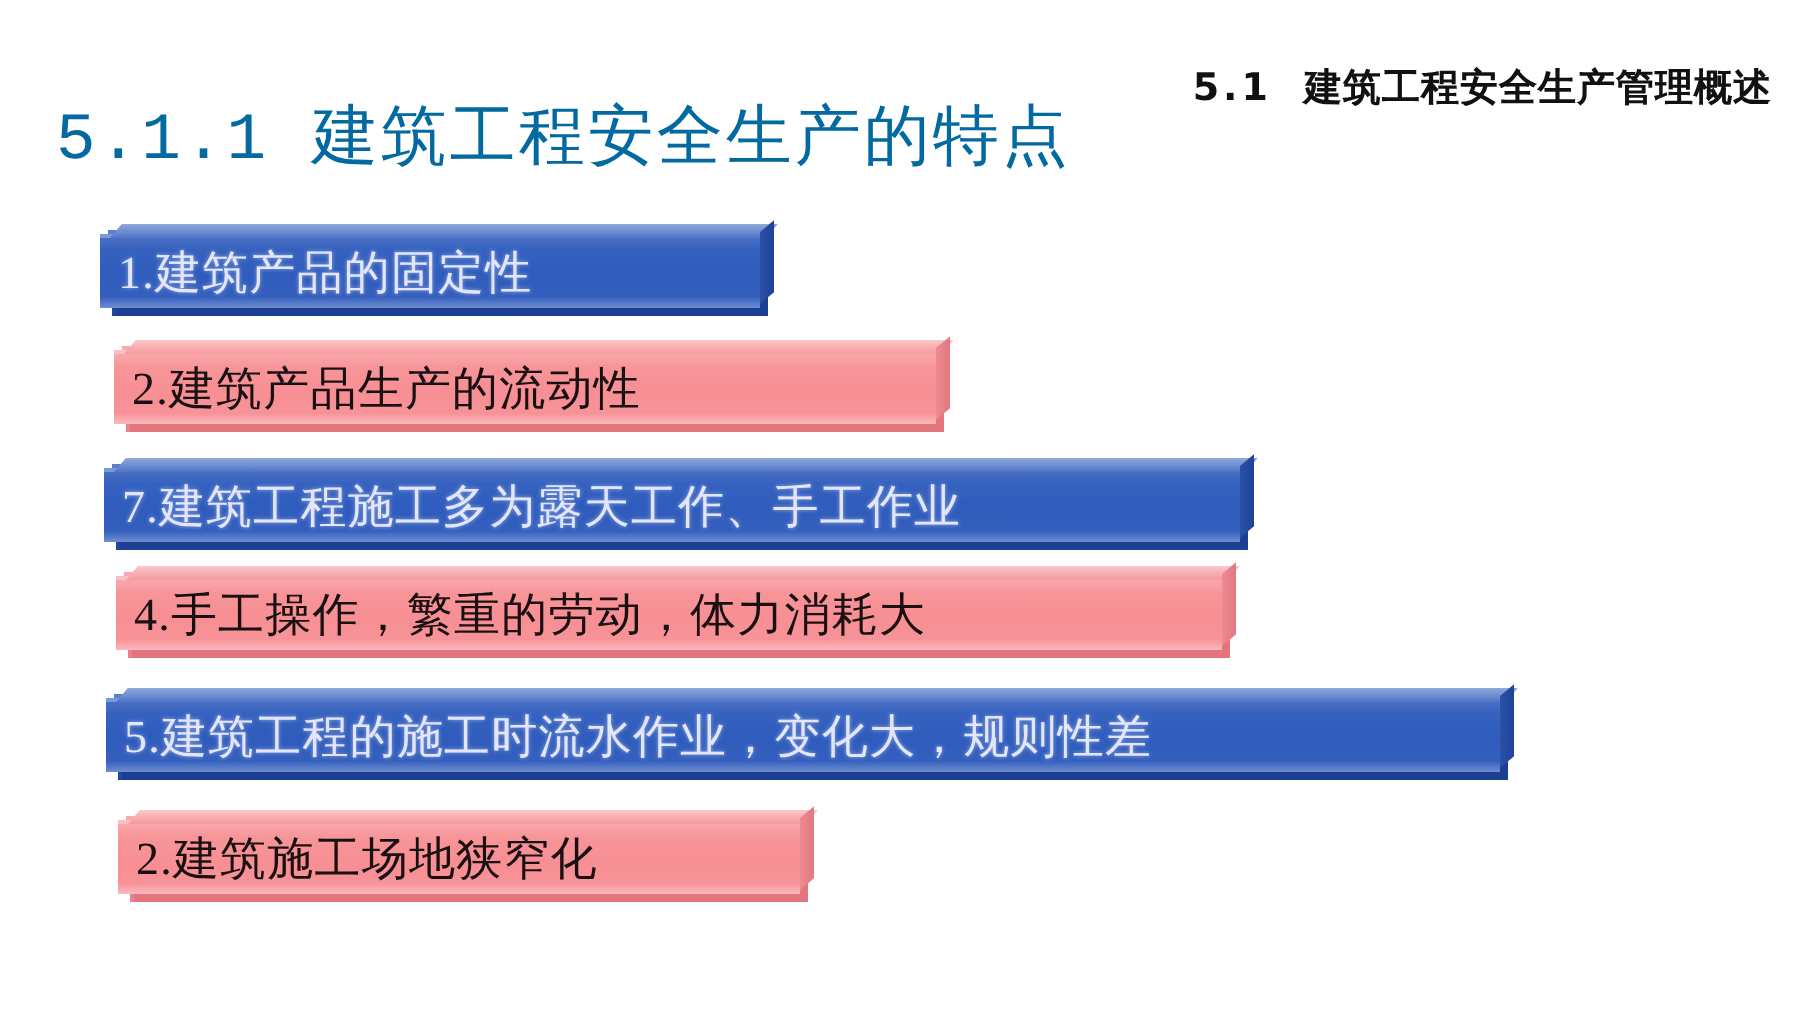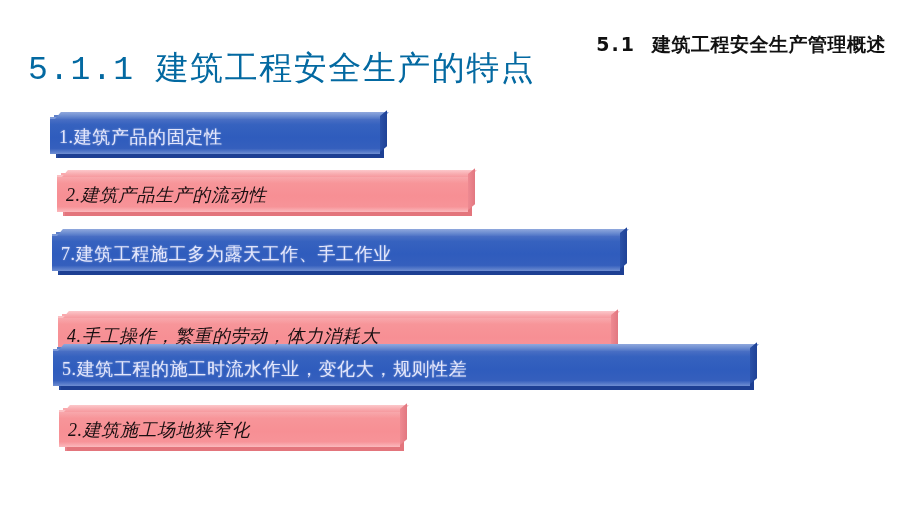--- a/index.html
+++ b/index.html
@@ -58,21 +58,21 @@
   }
 
   
   .bar {
     position: absolute;
     height: 37px;
     box-sizing: border-box;
     display: flex;
     align-items: center;
     padding-left: 9px;
-    font-size: 18px;
+    font-size: 23px;
     letter-spacing: 0.6px;
     white-space: nowrap;
     font-family: "Liberation Serif", serif;
   }
 
   
   .bar.blue {
     color: #e3e6fb;
     background:
       linear-gradient(to bottom,
@@ -121,21 +121,20 @@
         #f8a8ac 0%,
         #f79599 18%,
         #f78f94 55%,
         #f79398 85%,
         #fbb9bd 100%);
     border-top: 2px solid #fbc0c3;
     box-shadow:
       3px -3px 0 -1px #f9a9ad,
       6px 6px 0 -2px #e3757c,
       5px 5px 0 -1px #e8818a;
-    font-style: italic;
   }
   .bar.pink::before {
     content: "";
     position: absolute;
     left: 5px;
     top: -7px;
     width: calc(100% - 2px);
     height: 7px;
     background: linear-gradient(to bottom, #fcc8cb 0%, #f8aaae 60%, #f69a9f 100%);
     transform: skewX(-40deg);
@@ -172,21 +171,21 @@
   <div id="bar-list">
     <div class="bar blue" id="bar-0" style="left: 50px; top: 105px; width: 330px;">
       <span class="bar-label">1.建筑产品的固定性</span>
     </div>
     <div class="bar pink" id="bar-1" style="left: 57px; top: 163px; width: 411px;">
       <span class="bar-label">2.建筑产品生产的流动性</span>
     </div>
     <div class="bar blue" id="bar-2" style="left: 52px; top: 222px; width: 568px;">
       <span class="bar-label">7.建筑工程施工多为露天工作、手工作业</span>
     </div>
-    <div class="bar pink" id="bar-3" style="left: 58px; top: 276px; width: 553px; margin-top: 28px;">
+    <div class="bar pink" id="bar-3" style="left: 58px; top: 276px; width: 553px;">
       <span class="bar-label">4.手工操作，繁重的劳动，体力消耗大</span>
     </div>
     <div class="bar blue" id="bar-4" style="left: 53px; top: 337px; width: 697px;">
       <span class="bar-label">5.建筑工程的施工时流水作业，变化大，规则性差</span>
     </div>
     <div class="bar pink" id="bar-5" style="left: 59px; top: 398px; width: 341px;">
       <span class="bar-label">2.建筑施工场地狭窄化</span>
     </div>
   </div>
 

